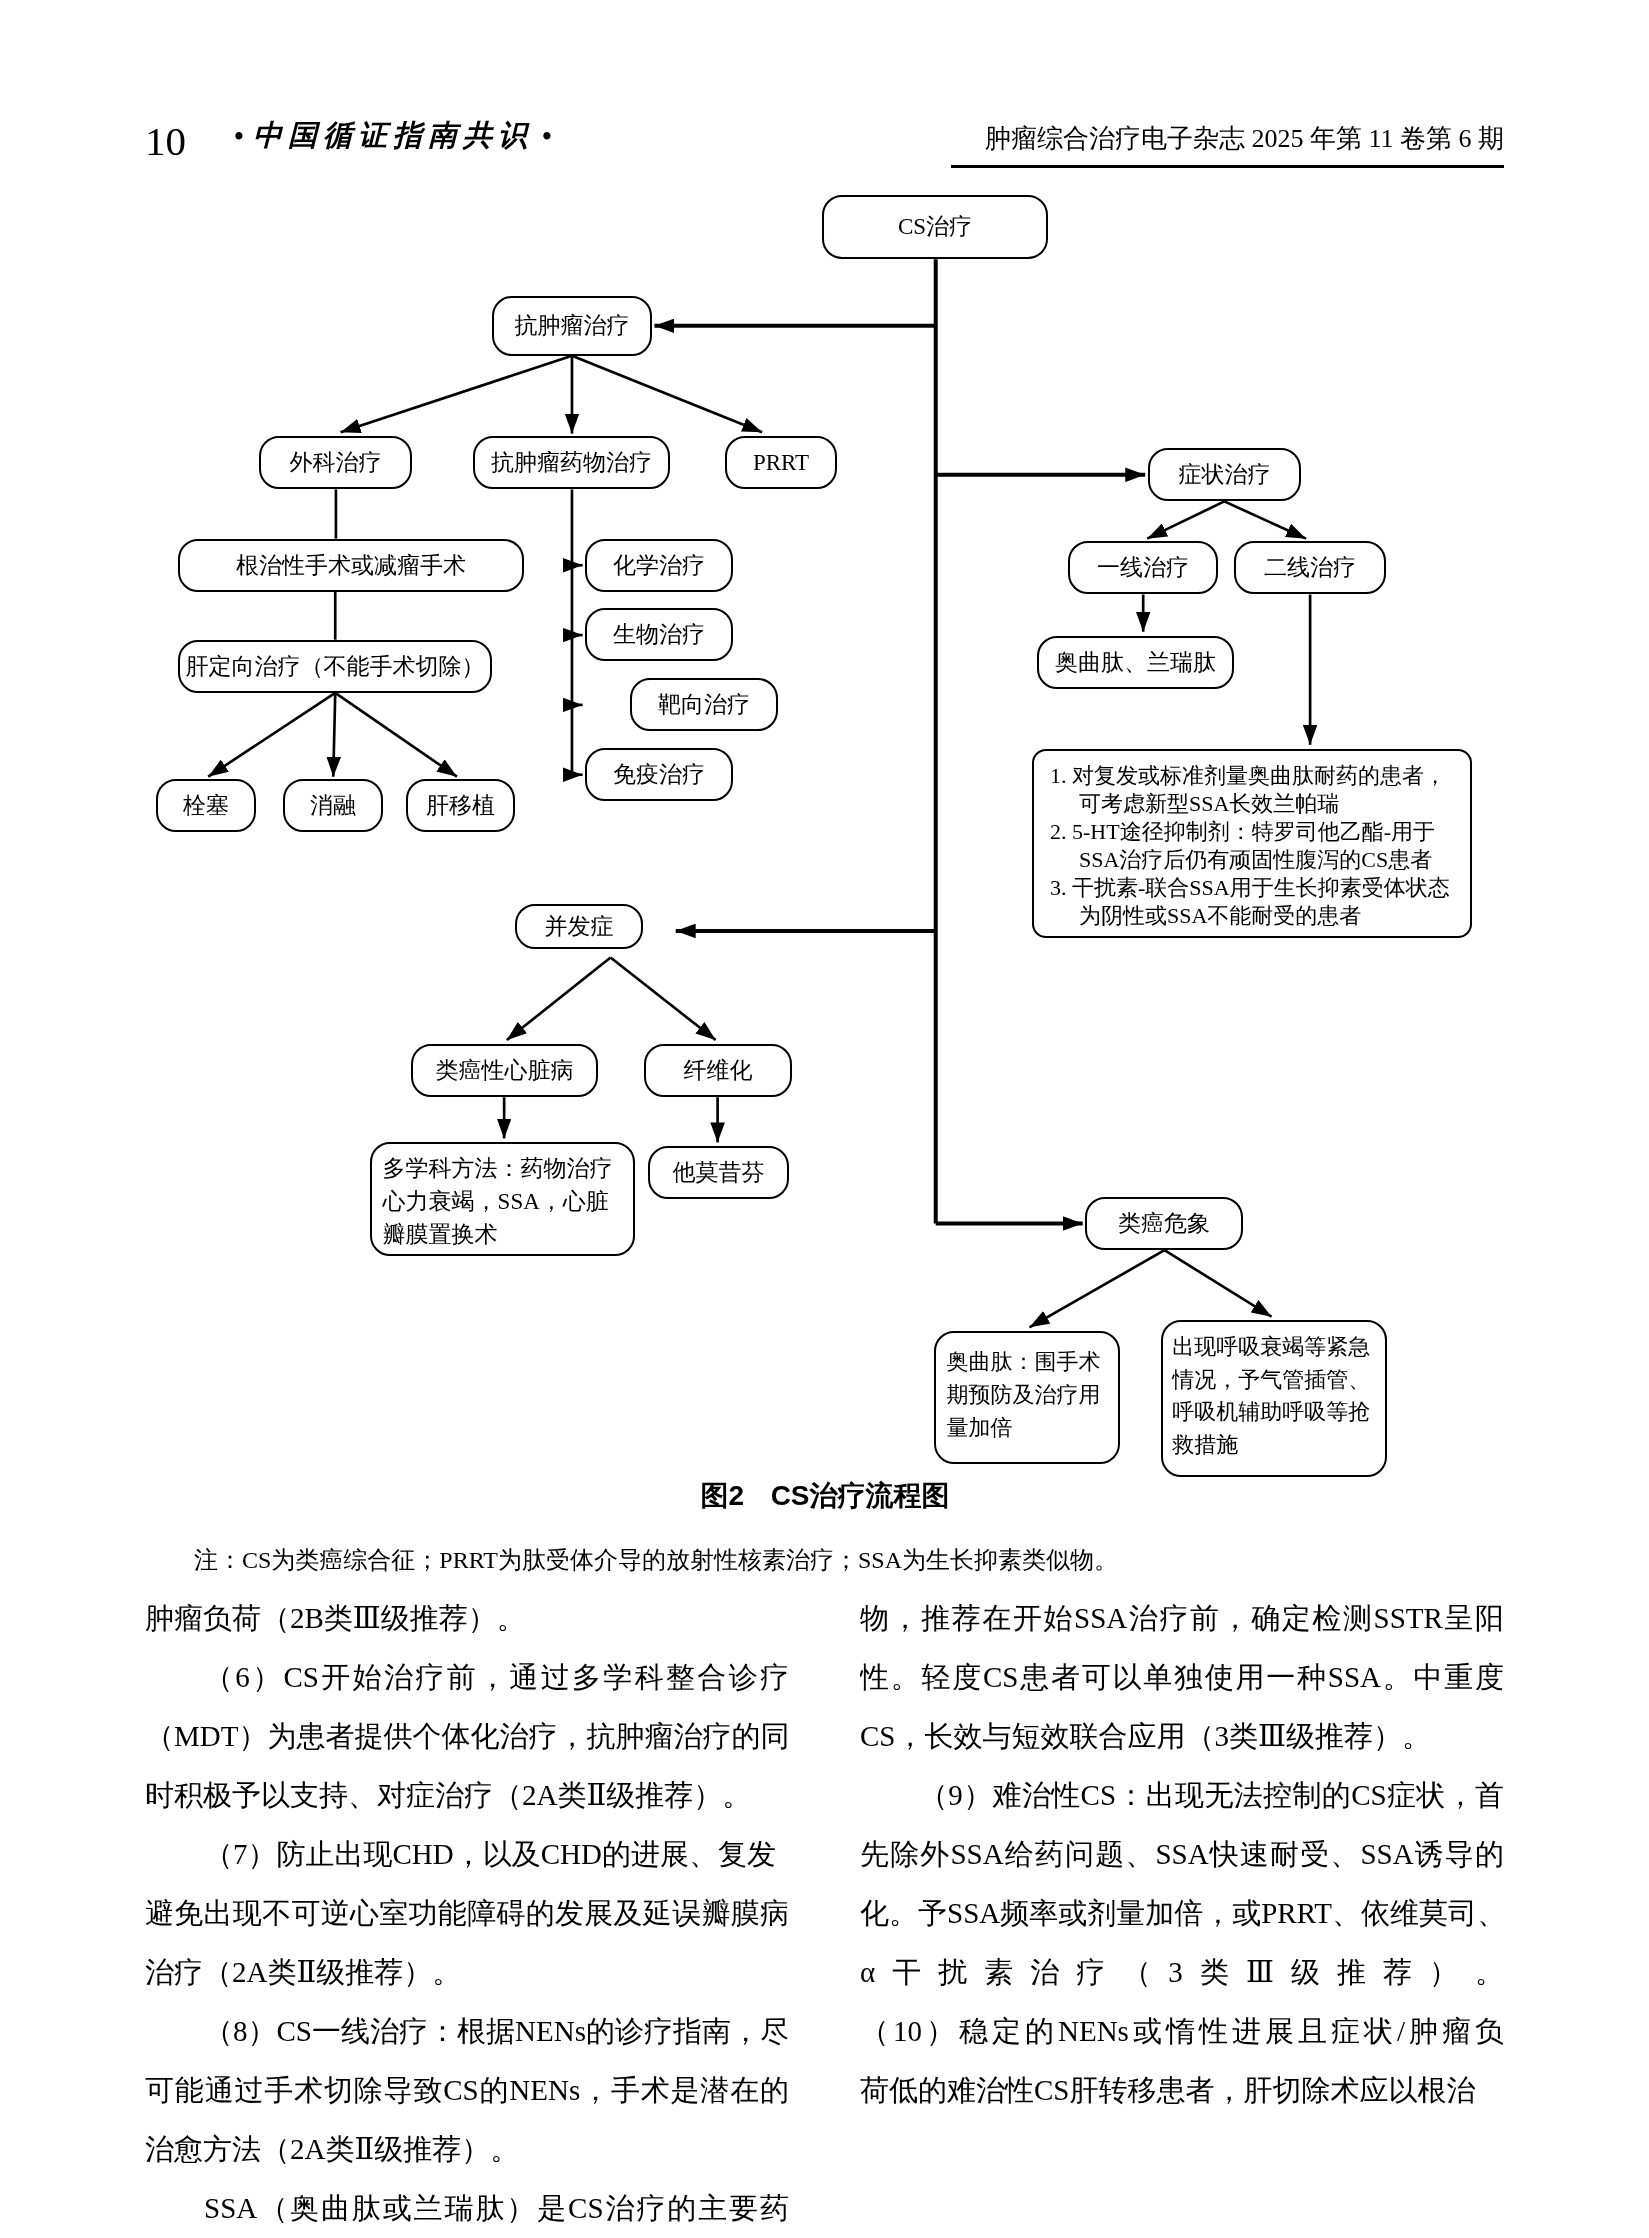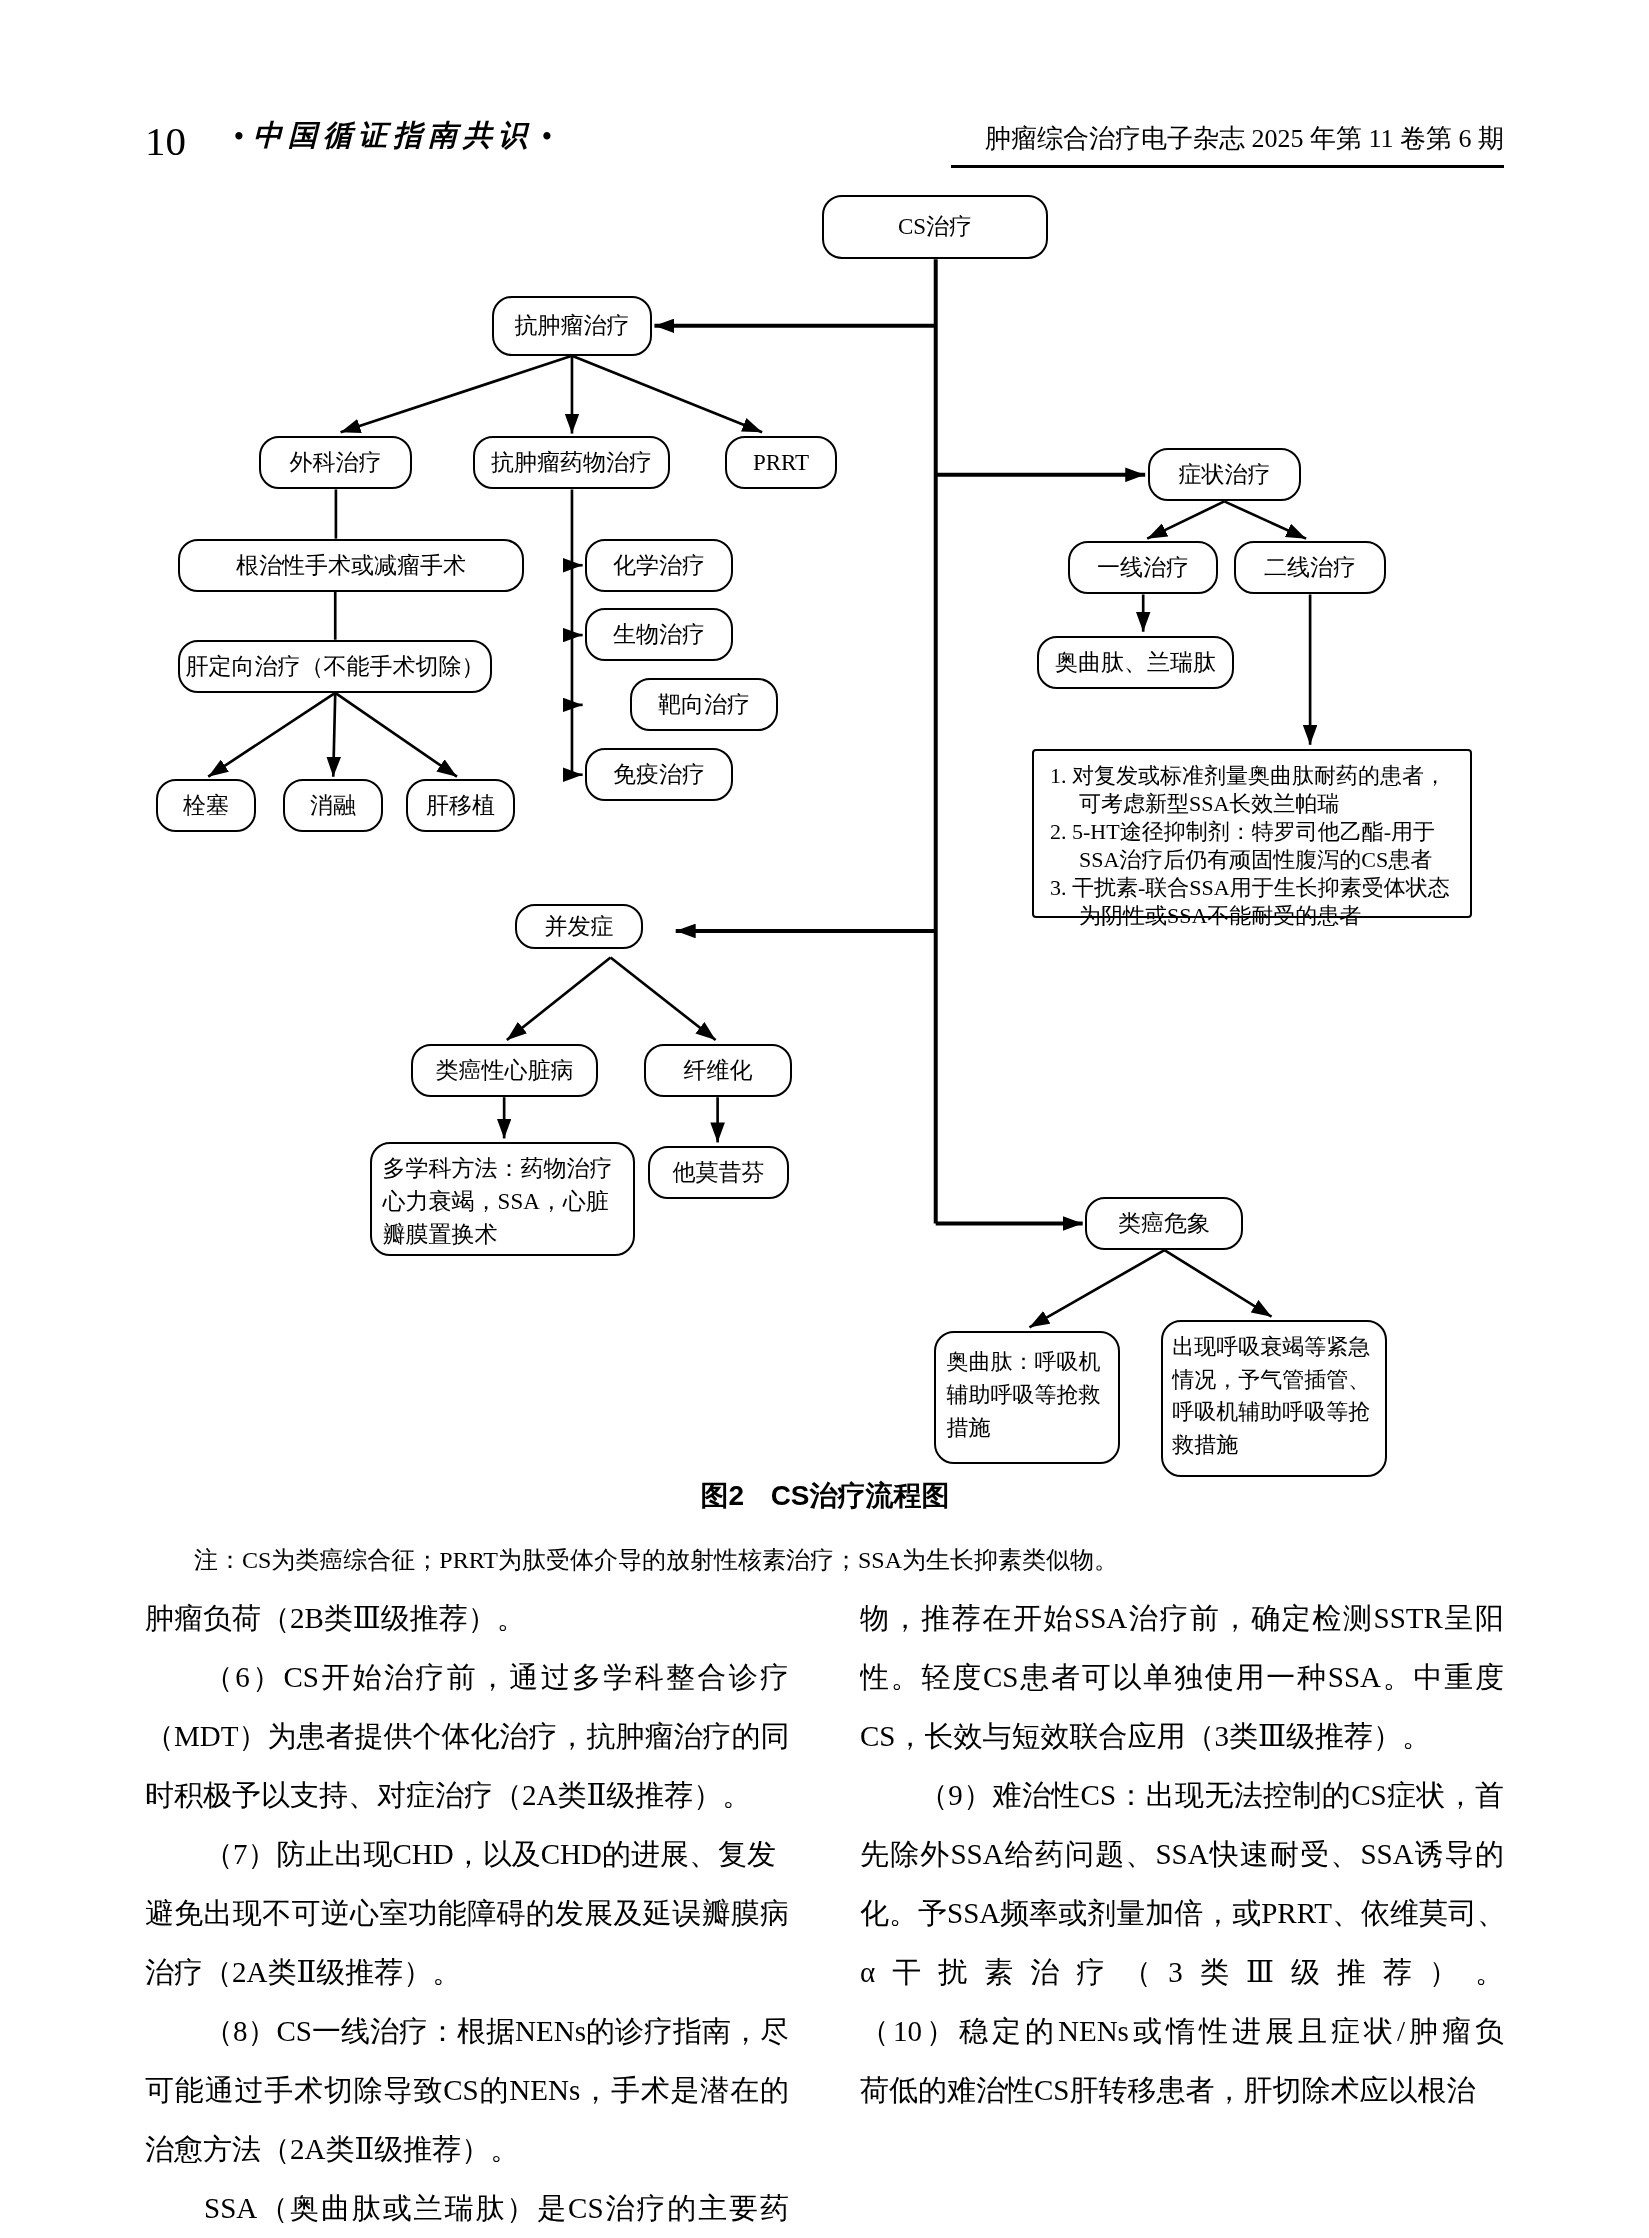--- a/index.html
+++ b/index.html
@@ -29,21 +29,21 @@
   #node-first{left:1068px;top:541px;width:150px;height:53px;}
   #node-second{left:1234px;top:541px;width:152px;height:53px;}
   #node-bio{left:585px;top:608px;width:148px;height:53px;}
   #node-octlan{left:1037px;top:636px;width:197px;height:53px;}
   #node-liverdir{left:178px;top:640px;width:314px;height:53px;}
   #node-target{left:585px;top:678px;width:148px;height:53px;margin-left:45px;}
   #node-immuno{left:585px;top:748px;width:148px;height:53px;}
   #node-embol{left:156px;top:779px;width:100px;height:53px;}
   #node-ablat{left:283px;top:779px;width:100px;height:53px;}
   #node-livertx{left:406px;top:779px;width:109px;height:53px;}
-  #node-secondopts{left:1032px;top:749px;width:440px;height:169px;border-radius:4px;
+  #node-secondopts{left:1032px;top:749px;width:440px;height:189px;border-radius:14px;
         flex-direction:column;align-items:flex-start;justify-content:flex-start;
         padding:10.6px 13.3px 6.6px 16px;font-size:22px;line-height:1.28;text-align:left;}
   #node-secondopts .li{text-indent:-29px;padding-left:29px;}
   #node-compl{left:515px;top:904px;width:128px;height:45px;}
   #node-heart{left:411px;top:1044px;width:187px;height:53px;}
   #node-fibro{left:644px;top:1044px;width:148px;height:53px;}
   #node-multi{left:370px;top:1142px;width:265px;height:114px;padding:9.3px 10.6px;
         font-size:23px;line-height:1.42;}
   #node-tamox{left:648px;top:1146px;width:141px;height:53px;}
   #node-crisis{left:1085px;top:1197px;width:158px;height:53px;}
@@ -139,21 +139,21 @@
   <div class="li">1. 对复发或标准剂量奥曲肽耐药的患者，可考虑新型SSA长效兰帕瑞</div>
   <div class="li">2. 5-HT途径抑制剂：特罗司他乙酯-用于SSA治疗后仍有顽固性腹泻的CS患者</div>
   <div class="li">3. 干扰素-联合SSA用于生长抑素受体状态为阴性或SSA不能耐受的患者</div>
 </div>
 <div class="fbox" id="node-compl">并发症</div>
 <div class="fbox" id="node-heart">类癌性心脏病</div>
 <div class="fbox" id="node-fibro">纤维化</div>
 <div class="fbox left" id="node-multi">多学科方法：药物治疗心力衰竭，SSA，心脏瓣膜置换术</div>
 <div class="fbox" id="node-tamox">他莫昔芬</div>
 <div class="fbox" id="node-crisis">类癌危象</div>
-<div class="fbox left" id="node-octperi">奥曲肽：呼吸机辅助呼吸等抢救措施</div>
+<div class="fbox left" id="node-octperi">奥曲肽：围手术期预防及治疗用量加倍</div>
 <div class="fbox left" id="node-resp">出现呼吸衰竭等紧急情况，予气管插管、呼吸机辅助呼吸等抢救措施</div>
 
 <div class="abs" id="fig-caption"><span>图2</span><span class="gap"></span><span>CS治疗流程图</span></div>
 <div class="abs" id="fig-note">注：CS为类癌综合征；PRRT为肽受体介导的放射性核素治疗；SSA为生长抑素类似物。</div>
 
 <div class="col" id="col-left">
   <div class="bline">肿瘤负荷（2B类Ⅲ级推荐）。</div>
   <div class="bline">（6）CS开始治疗前，通过多学科整合诊疗</div>
   <div class="bline">（MDT）为患者提供个体化治疗，抗肿瘤治疗的同</div>
   <div class="bline">时积极予以支持、对症治疗（2A类Ⅱ级推荐）。</div>

